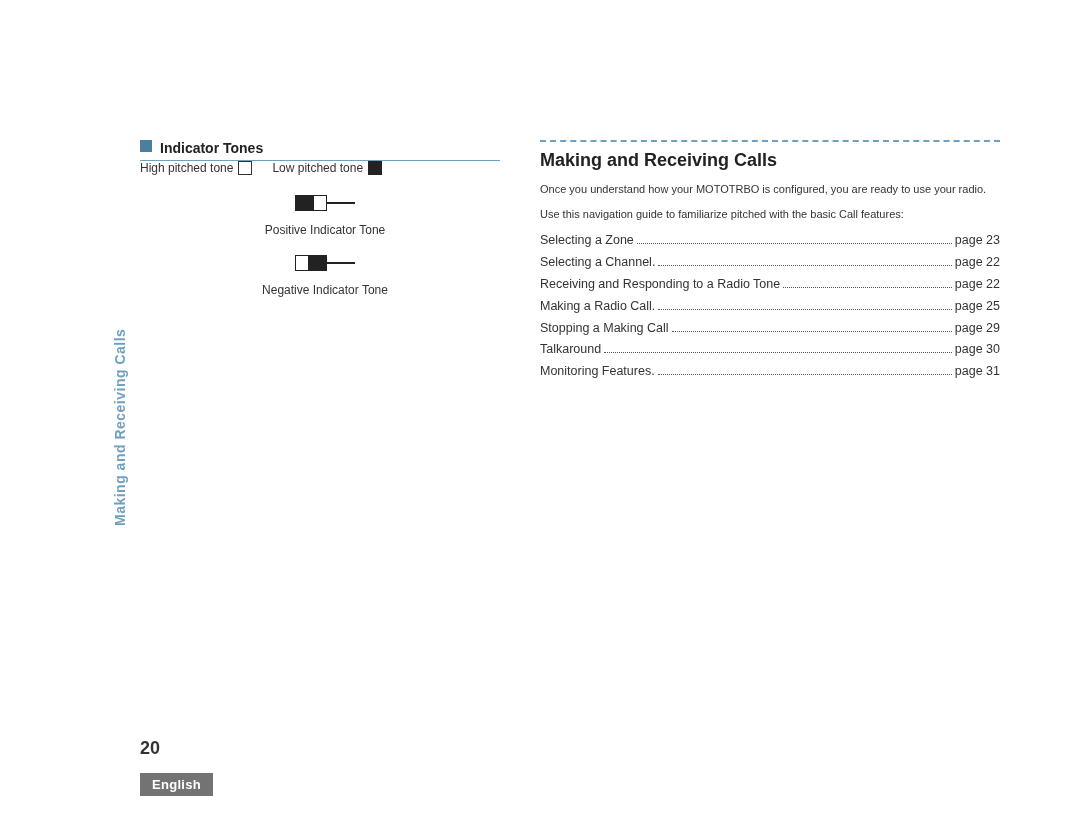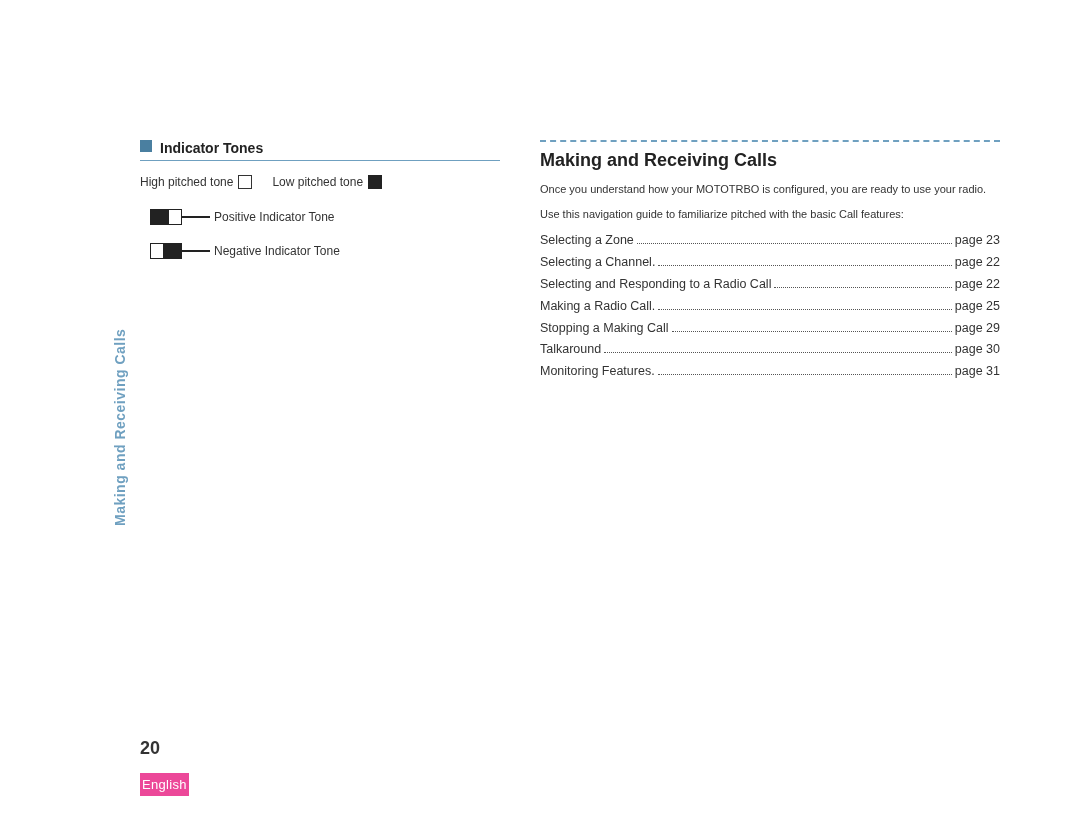--- a/index.html
+++ b/index.html
@@ -59,21 +59,20 @@
     
     .right-col {
       flex: 1;
     }
 
     
     .section-header {
       display: flex;
       border-bottom: 1.5px solid #6fa0c0;
       padding-bottom: 4px;
-      margin-bottom: 14px;
     }
 
     .section-header-icon {
       width: 12px;
       height: 12px;
       background: #4a7fa0;
       margin-right: 8px;
       flex-shrink: 0;
     }
 
@@ -116,21 +115,22 @@
     .tone-diagrams {
       display: flex;
       flex-direction: column;
       gap: 18px;
       margin-left: 10px;
     }
 
     .tone-diagram-row {
       display: flex;
       align-items: center;
-      gap: 4px;
+      gap: 12px;
+      flex-direction: column;
     }
 
     
     .tone-positive {
       display: flex;
       align-items: center;
     }
 
     .tone-positive .block-filled {
       width: 18px;
@@ -239,25 +239,25 @@
       bottom: 75px;
       font-size: 18px;
       font-weight: bold;
       color: #333;
     }
 
     .english-badge {
       position: absolute;
       left: 140px;
       bottom: 38px;
-      background: #ec4899;
+      background: #737373;
       color: #fff;
       font-size: 13px;
-      font-weight: normal;
-      padding: 4px 2px;
+      font-weight: bold;
+      padding: 4px 12px;
       letter-spacing: 0.3px;
     }
   </style>
 </head>
 <body>
 
 <div class="page-container">
 
   <div class="vertical-tab">Making and Receiving Calls</div>
 
@@ -318,21 +318,21 @@
           <span class="toc-label">Selecting a Zone</span>
           <span class="toc-dots"></span>
           <span class="toc-page">page 23</span>
         </div>
         <div class="toc-entry">
           <span class="toc-label">Selecting a Channel.</span>
           <span class="toc-dots"></span>
           <span class="toc-page">page 22</span>
         </div>
         <div class="toc-entry">
-          <span class="toc-label">Selecting and Responding to a Radio Call</span>
+          <span class="toc-label">Receiving and Responding to a Radio Tone</span>
           <span class="toc-dots"></span>
           <span class="toc-page">page 22</span>
         </div>
         <div class="toc-entry">
           <span class="toc-label">Making a Radio Call.</span>
           <span class="toc-dots"></span>
           <span class="toc-page">page 25</span>
         </div>
         <div class="toc-entry">
           <span class="toc-label">Stopping a Making Call</span>

